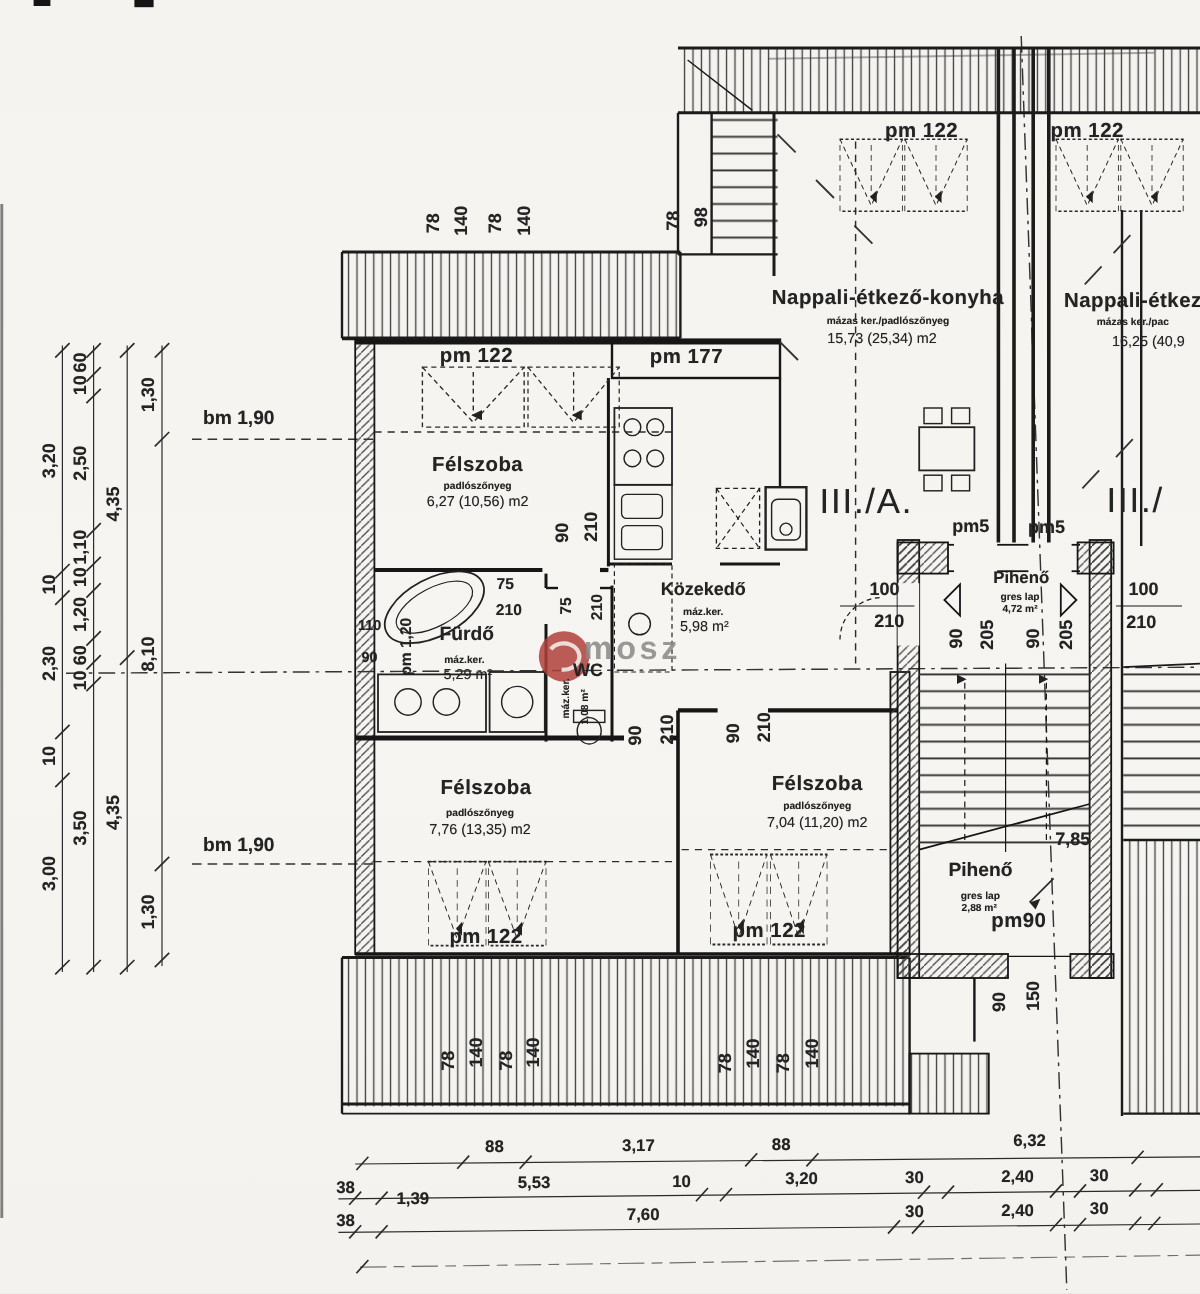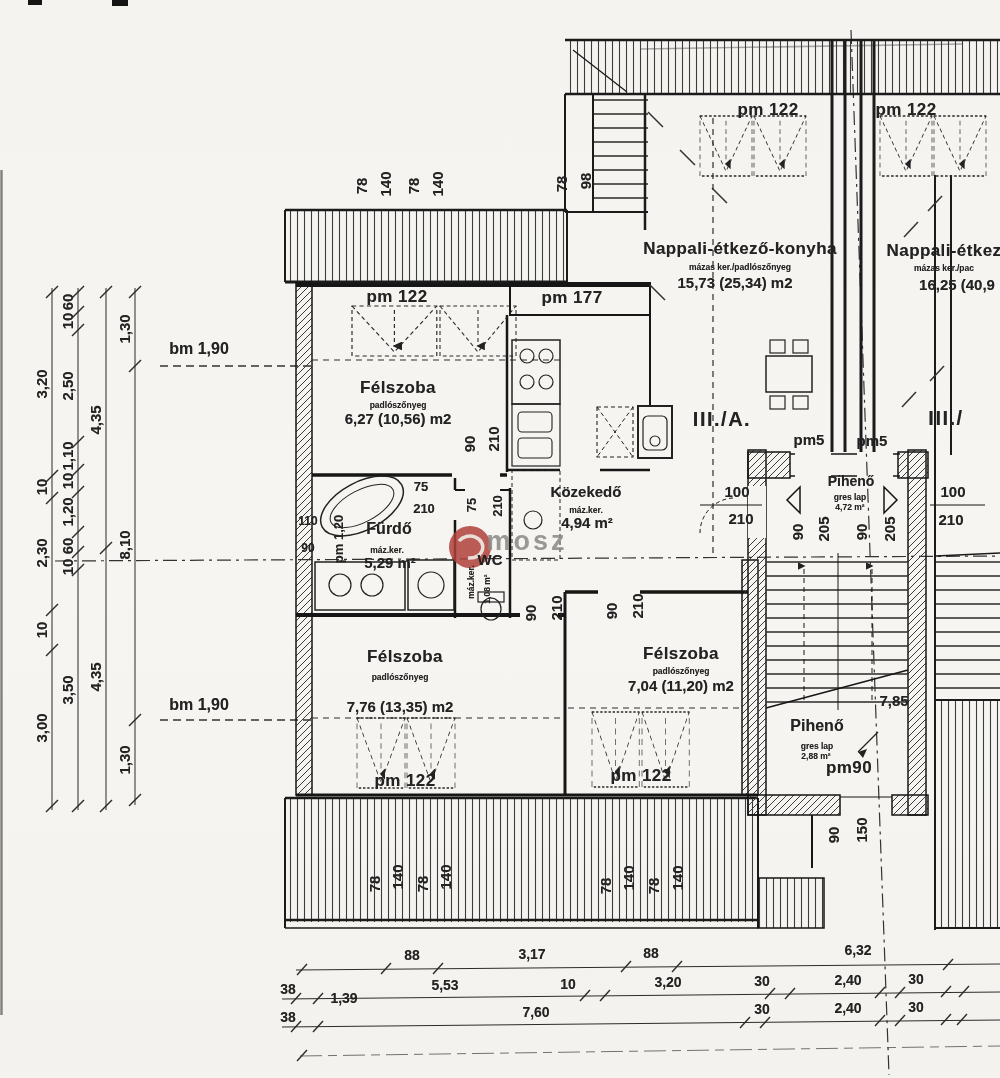--- a/index.html
+++ b/index.html
@@ -1,28 +1,28 @@
 <!DOCTYPE html>
 <html><head>
 <meta charset="utf-8">
 <style>
   html,body{margin:0;padding:0;background:#e8e7e4}
   .stage{position:relative;width:1000px;height:1078px;background:linear-gradient(180deg,#f4f3f0 0%,#f6f5f2 55%,#f3f2ee 100%);overflow:hidden;font-family:"Liberation Sans",sans-serif}
   svg.linework{position:absolute;left:0;top:0}
   .lbl{position:absolute;color:#232323;white-space:nowrap;line-height:1;transform:translate(-50%,-50%);text-shadow:0 0 .6px rgba(50,50,50,.45)}
   .r{transform:translate(-50%,-50%) rotate(-90deg)}
   .s8{font-size:8.5px;font-weight:700}
-  .s9{font-size:15px;font-weight:700}
+  .s9{font-size:12px;font-weight:400}
   .s12{font-size:12px;font-weight:600}
   .s13{font-size:13px;font-weight:600}
   .s14{font-size:14px;font-weight:600}
   .s15{font-size:15px;font-weight:600}
   .s16{font-size:16px;font-weight:600}
   .s17{font-size:17px;font-weight:600;letter-spacing:.4px}
-  .s26{font-size:20px;font-weight:700;letter-spacing:1.5px}
+  .s26{font-size:29px;font-weight:400;letter-spacing:1.5px}
   .wm{color:#8b8884;font-size:27px;font-weight:700;letter-spacing:3px;opacity:.85;text-shadow:none}
 </style>
 </head>
 <body>
 
 <div class="stage">
 
 <svg class="linework" width="1000" height="1078" viewBox="0 0 1000 1078">
   <defs>
     <pattern id="hv" width="7" height="10" patternUnits="userSpaceOnUse">
@@ -334,25 +334,25 @@
 <div class="lbl s9" style="left:957px;top:284px">16,25 (40,9</div>
 
 <div class="lbl s16" style="left:389px;top:529px">Fürdő</div>
 <div class="lbl s8" style="left:387px;top:550px">máz.ker.</div>
 <div class="lbl s9" style="left:390px;top:562px">5,29 m²</div>
 <div class="lbl s15" style="left:490px;top:559px">WC</div>
 <div class="lbl r s8" style="left:471px;top:582px">máz.ker.</div>
 <div class="lbl r s8" style="left:487px;top:589px">1,08 m²</div>
 <div class="lbl s15" style="left:586px;top:491px">Közekedő</div>
 <div class="lbl s8" style="left:586px;top:510px">máz.ker.</div>
-<div class="lbl s9" style="left:587px;top:522px">4,94 m²</div>
+<div class="lbl s9" style="left:587px;top:522px">5,98 m²</div>
 
 <div class="lbl s17" style="left:405px;top:656px">Félszoba</div>
 <div class="lbl s8" style="left:400px;top:677px">padlószőnyeg</div>
-<div class="lbl s9" style="left:400px;top:706px">7,76 (13,35) m2</div>
+<div class="lbl s9" style="left:400px;top:691px">7,76 (13,35) m2</div>
 <div class="lbl s17" style="left:681px;top:653px">Félszoba</div>
 <div class="lbl s8" style="left:681px;top:671px">padlószőnyeg</div>
 <div class="lbl s9" style="left:681px;top:685px">7,04 (11,20) m2</div>
 
 <div class="lbl s14" style="left:851px;top:481px">Pihenő</div>
 <div class="lbl s8" style="left:850px;top:497px">gres lap</div>
 <div class="lbl s8" style="left:850px;top:507px">4,72 m²</div>
 <div class="lbl s16" style="left:817px;top:726px">Pihenő</div>
 <div class="lbl s8" style="left:817px;top:746px">gres lap</div>
 <div class="lbl s8" style="left:816px;top:756px">2,88 m²</div>

